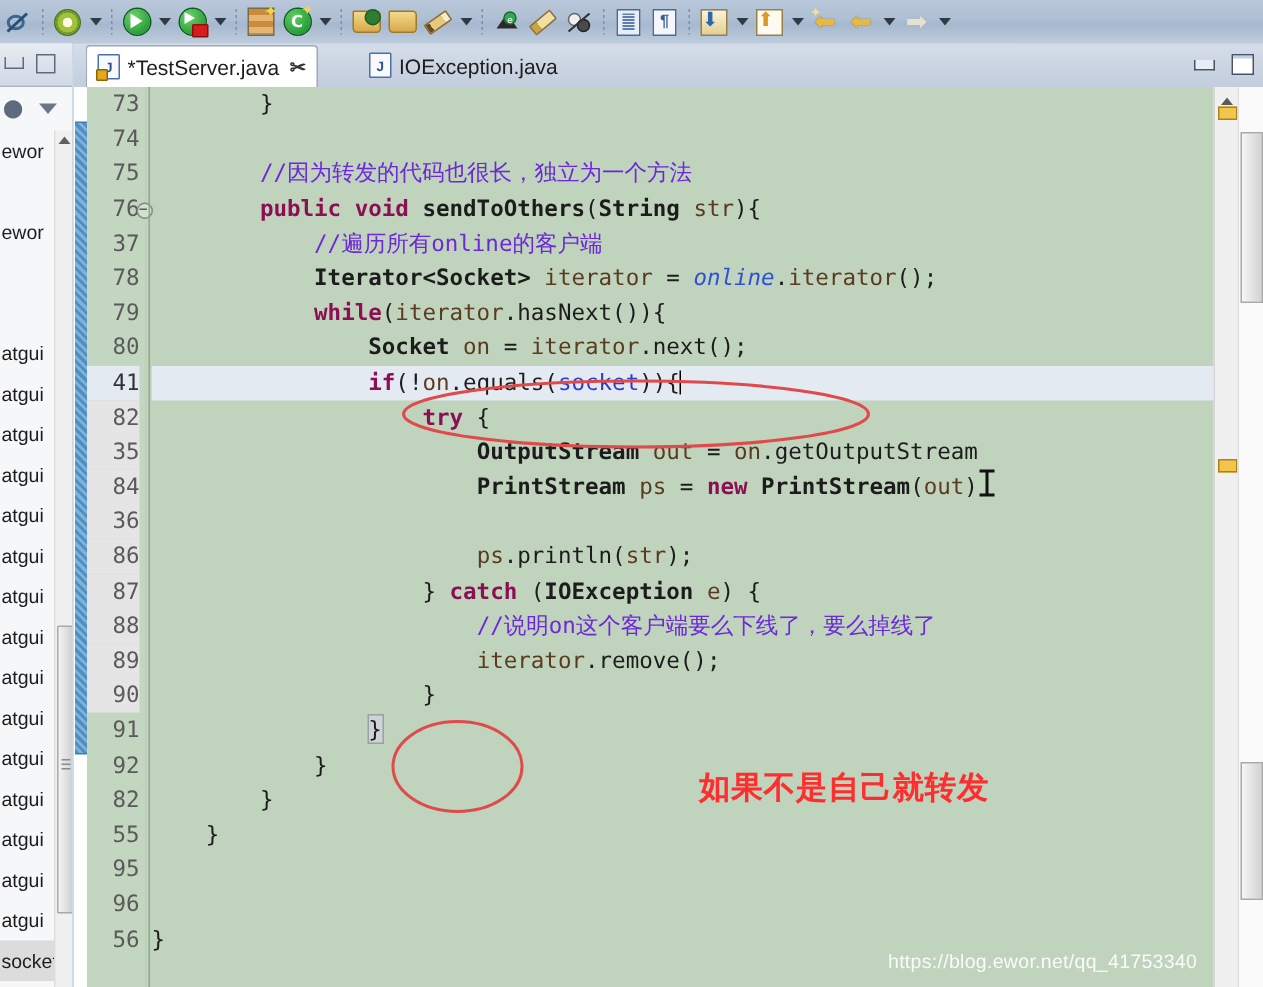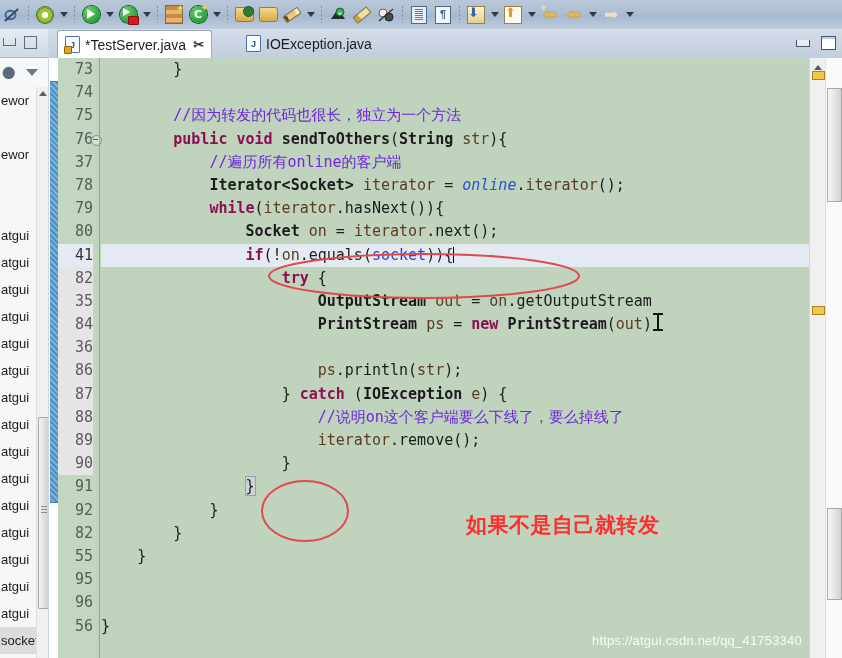--- a/index.html
+++ b/index.html
@@ -506,14 +506,14 @@
       </div>
     </div>
   </div>
 
   <svg class="anno-svg">
     <ellipse cx="424" cy="276" rx="155" ry="22" fill="none" stroke="#e04a4a" stroke-width="2"></ellipse>
     <ellipse cx="305" cy="511" rx="43" ry="30" fill="none" stroke="#e04a4a" stroke-width="2"></ellipse>
   </svg>
   <div class="anno-text">如果不是自己就转发</div>
 
-  <div class="watermark">https://atgui.csdn.net/qq_41753340</div>
+  <div class="watermark">https://blog.ewor.net/qq_41753340</div>
 </div>
 
 </body></html>

